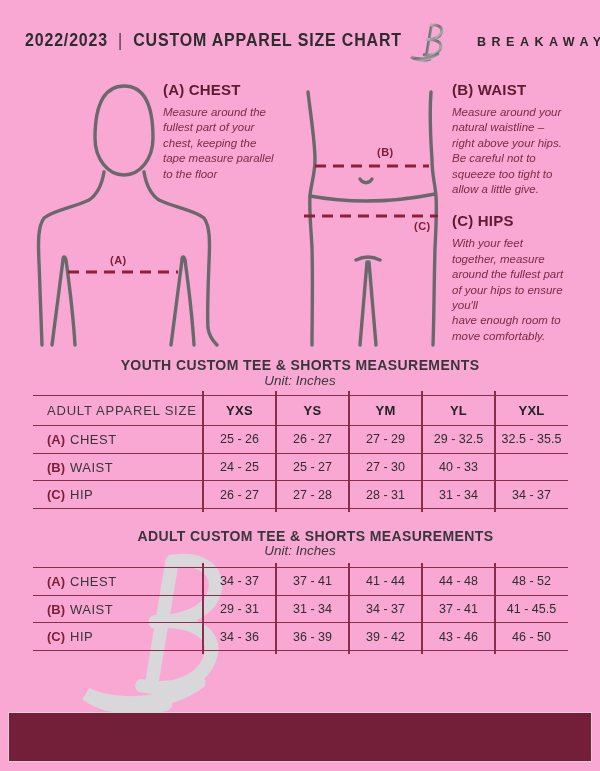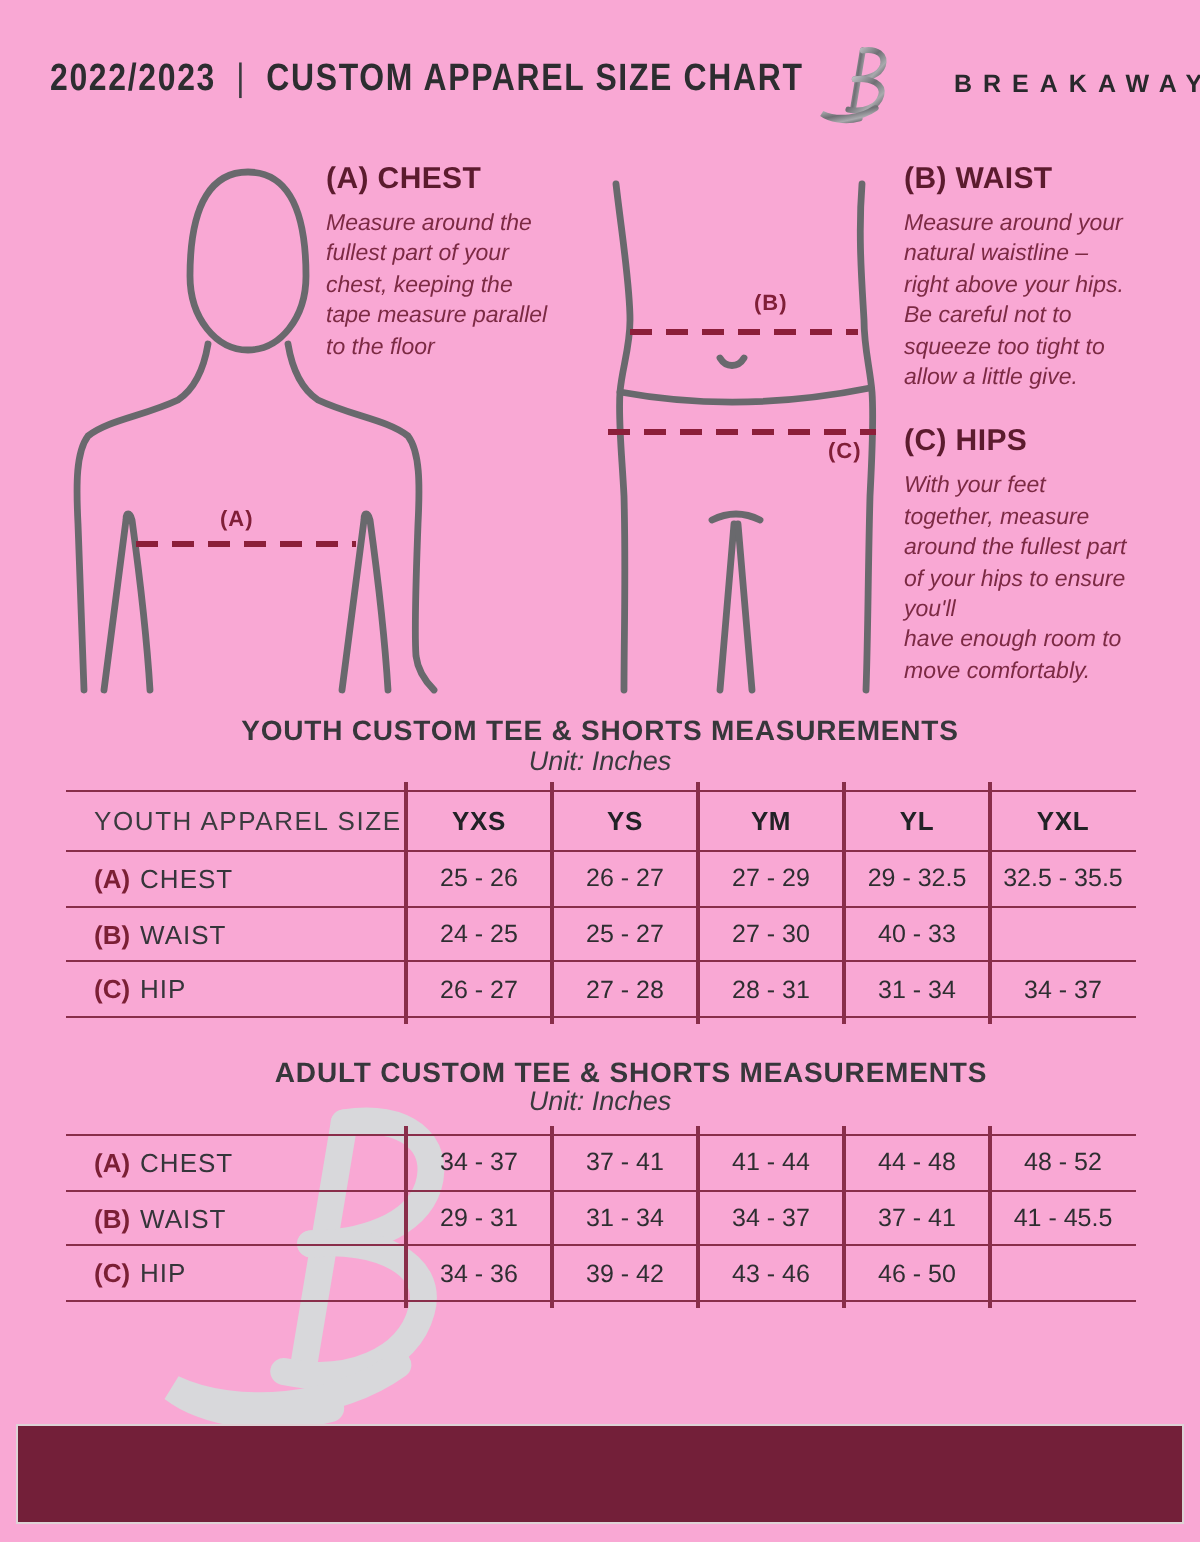--- a/index.html
+++ b/index.html
@@ -177,21 +177,21 @@
 chest, keeping the
 tape measure parallel
 to the floor</div>
   </div>
 
   <div class="layer sec-title" style="top:357px;">YOUTH CUSTOM TEE &amp; SHORTS MEASUREMENTS</div>
   <div class="layer sec-unit" style="top:373px;">Unit: Inches</div>
   <div class="size-table" style="top:395px;">
       <div class="t-row head">
         <div class="t-cell first">
-          <div class="t-size-label">YOUTH APPAREL SIZE</div>
+          <div class="t-size-label">ADULT APPAREL SIZE</div>
         </div>
         <div class="t-cell t-col-head">YXS</div>
         <div class="t-cell t-col-head">YS</div>
         <div class="t-cell t-col-head">YM</div>
         <div class="t-cell t-col-head">YL</div>
         <div class="t-cell t-col-head">YXL</div>
       </div>
       <div class="t-row body">
         <div class="t-cell first">
           <div class="t-prefix">(A)</div>
@@ -255,20 +255,21 @@
         <div class="t-cell">34 - 37</div>
         <div class="t-cell">37 - 41</div>
         <div class="t-cell">41 - 45.5</div>
       </div>
       <div class="t-row body">
         <div class="t-cell first">
           <div class="t-prefix">(C)</div>
           <div class="t-rowlabel">HIP</div>
         </div>
         <div class="t-cell">34 - 36</div>
+        <div class="t-cell">36 - 39</div>
         <div class="t-cell">39 - 42</div>
         <div class="t-cell">43 - 46</div>
         <div class="t-cell">46 - 50</div>
       </div>
       <div class="v-stub" style="left: 169.3px;"></div>
       <div class="v-stub" style="left: 242.3px;"></div>
       <div class="v-stub" style="left: 315.3px;"></div>
       <div class="v-stub" style="left: 388.3px;"></div>
       <div class="v-stub" style="left: 461.3px;"></div>
     </div>

